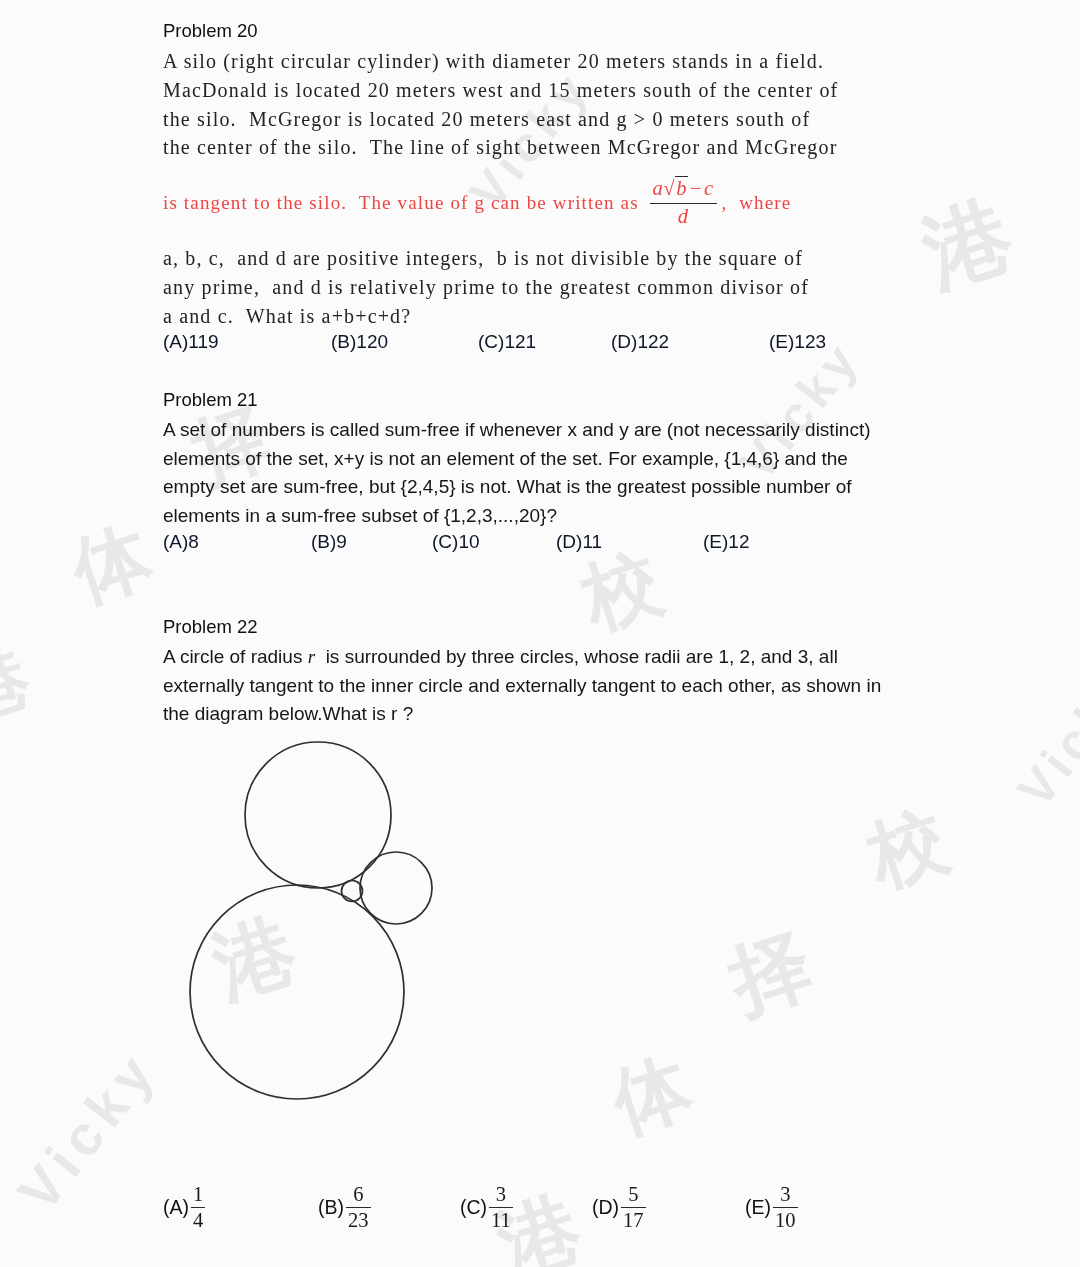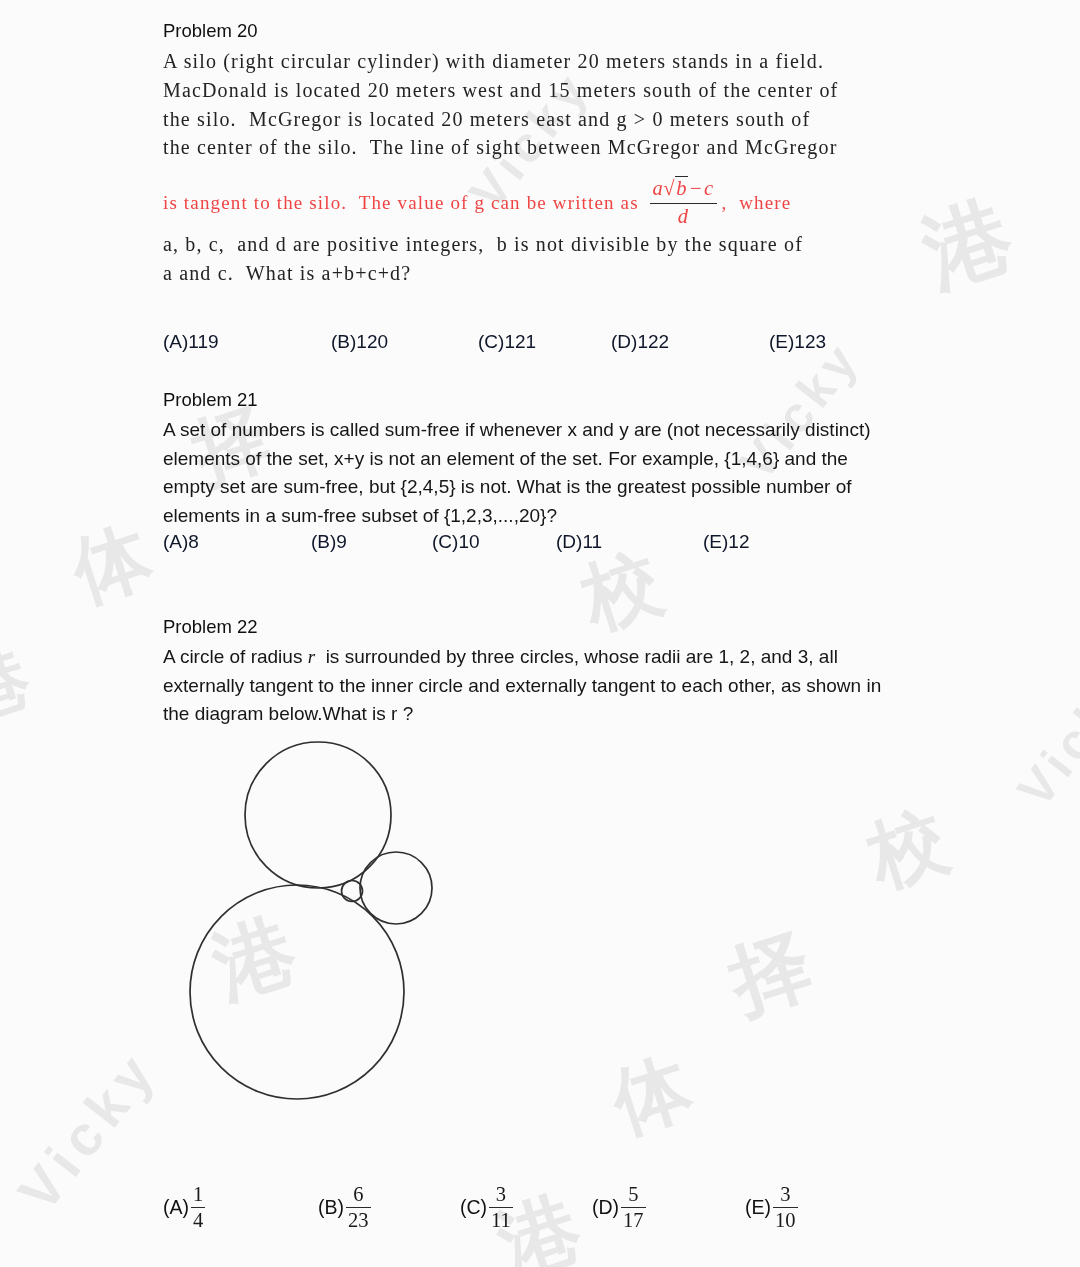--- a/index.html
+++ b/index.html
@@ -85,22 +85,23 @@
   <div class="f-row">
     <span class="pre">is tangent to the silo.  The value of g can be written as </span>
     <span class="bigfrac">
       <span class="fnumer"><i>a</i><span>√</span><span class="ovl"><i>b</i></span><span class="mn">−</span><i>c</i></span>
       <span class="fbar2"></span>
       <i class="fden2">d</i>
     </span>
     <span class="post">,  where</span>
   </div>
 
-  <div class="serifblock" style="top:230px">
+  <div class="serifblock" style="top:244px">
       <div class="line">a, b, c,  and d are positive integers,  b is not divisible by the square of</div>
+      <div class="line">any prime,  and d is relatively prime to the greatest common divisor of</div>
       <div class="line">a and c.  What is a+b+c+d?</div>
     </div>
   <div class="optrow row20" style="top:331px">
       <span class="opt">(A)119</span>
       <span class="opt">(B)120</span>
       <span class="opt">(C)121</span>
       <span class="opt">(D)122</span>
       <span class="opt">(E)123</span>
     </div>
 

